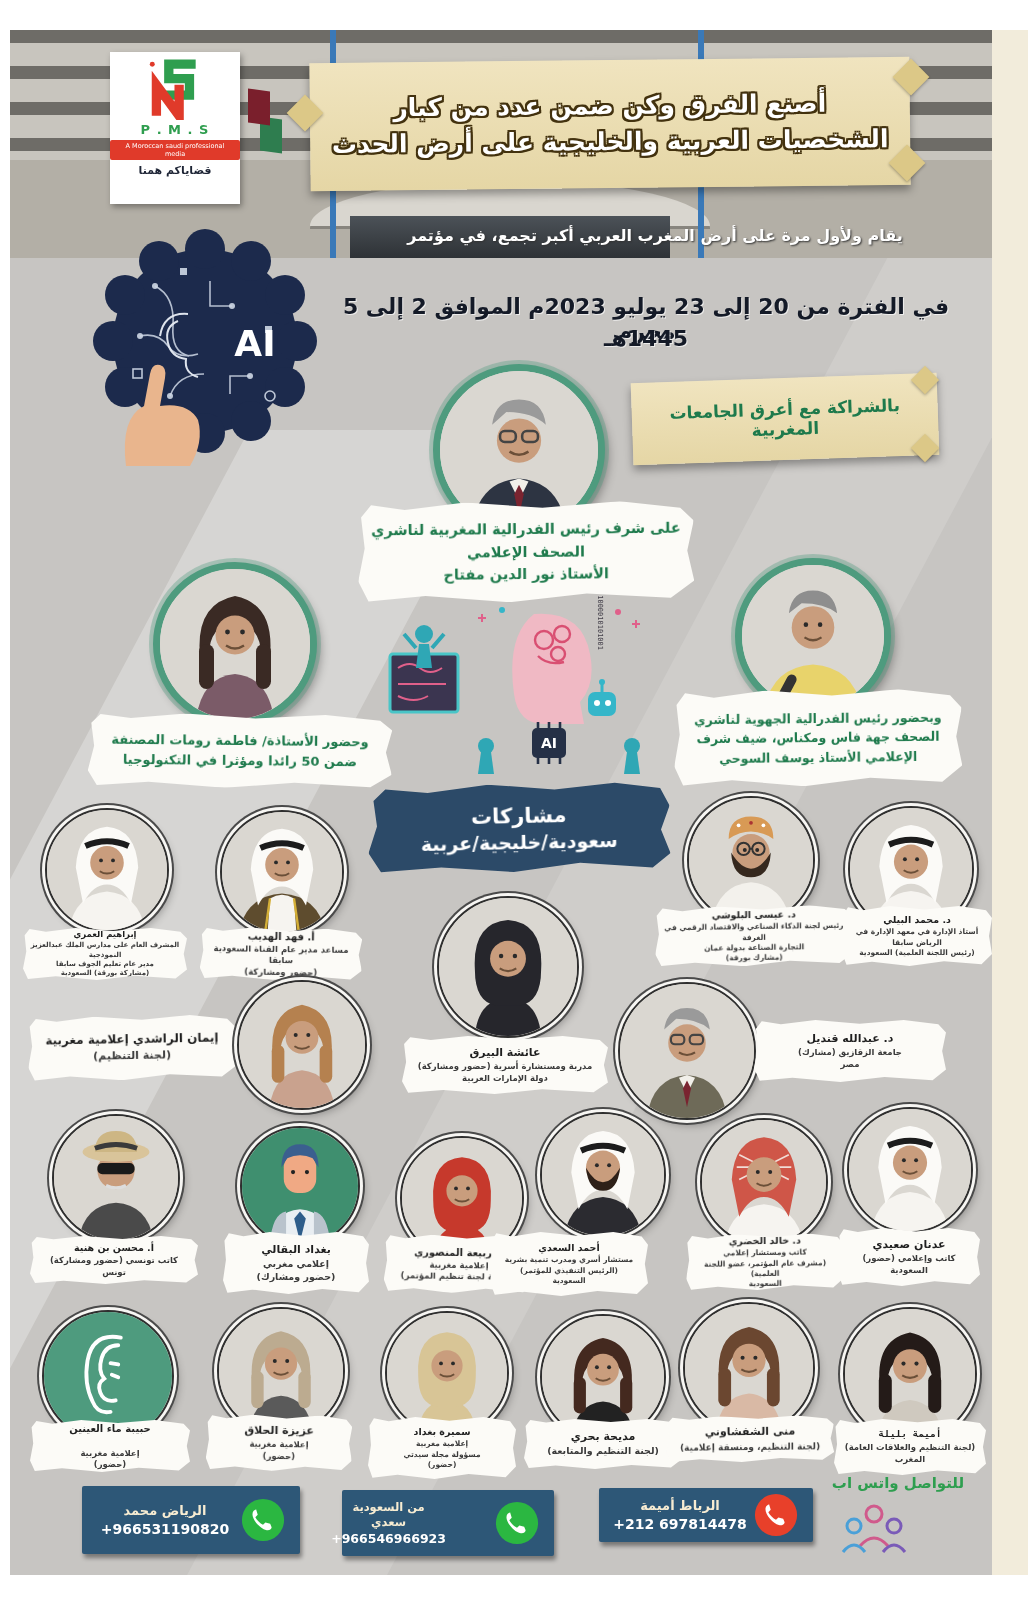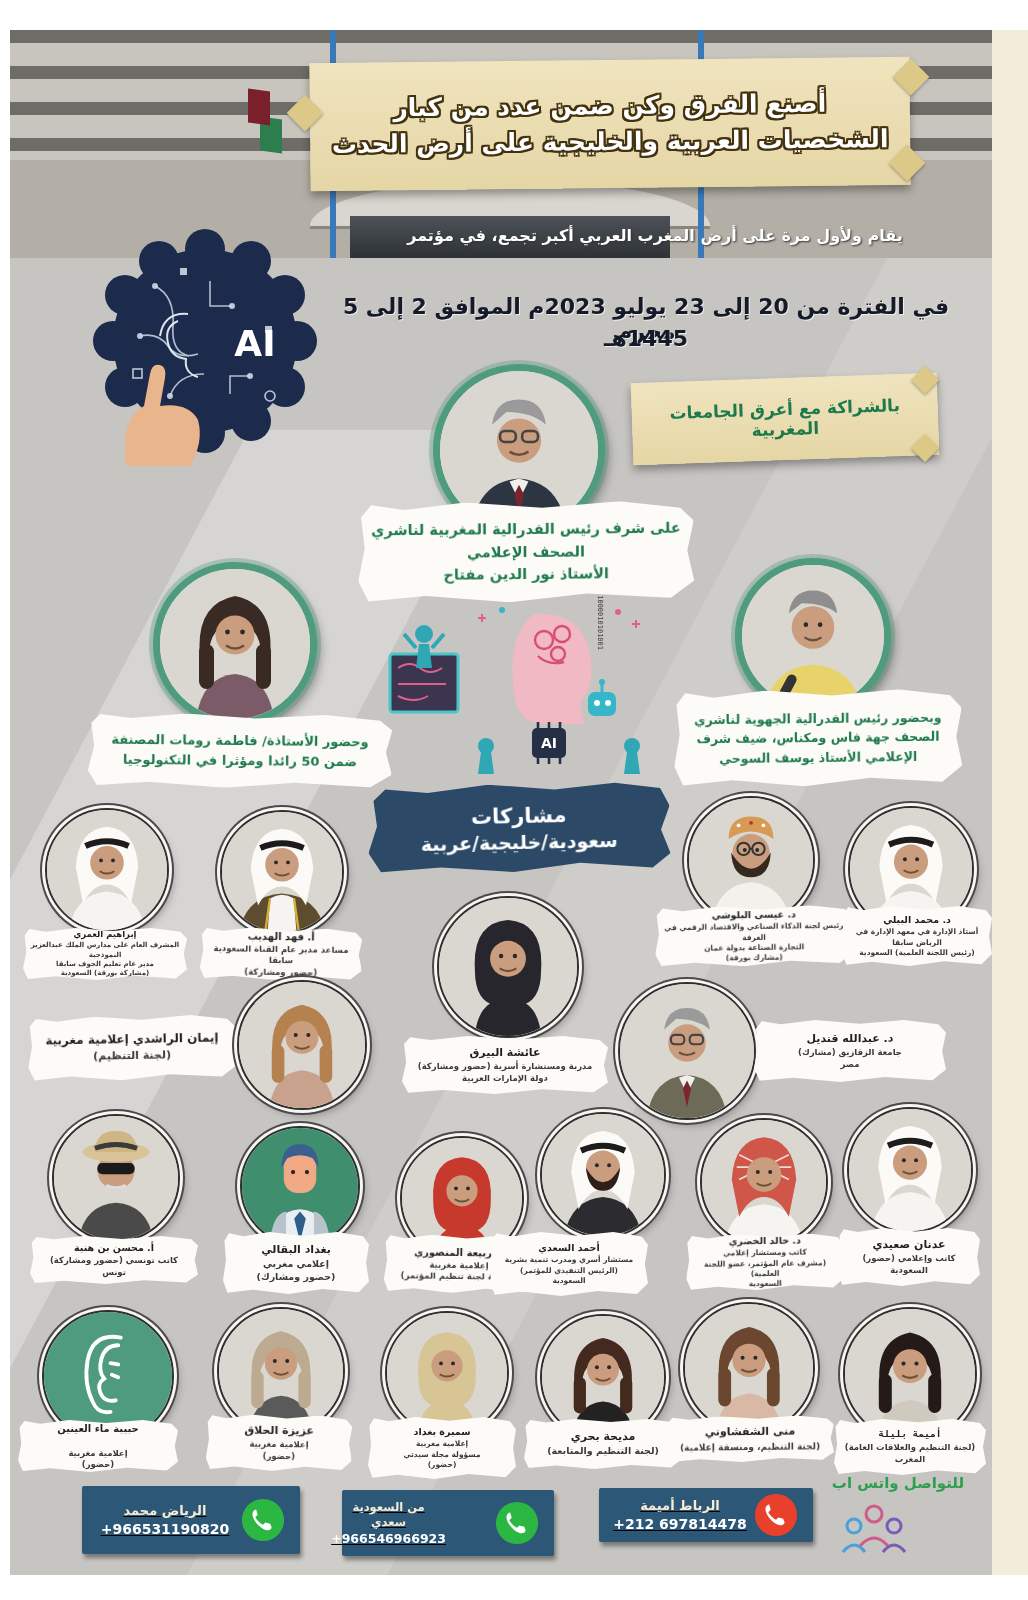--- a/index.html
+++ b/index.html
@@ -41,21 +41,21 @@
   
   .torn{background:#fcfbf7;display:flex;flex-direction:column;align-items:center;justify-content:center;text-align:center;padding:5px 7px;box-sizing:border-box;filter:drop-shadow(2px 3px 2px rgba(0,0,0,.35));
     clip-path:polygon(1% 14%,4% 2%,14% 7%,32% 0,55% 6%,78% 0,96% 7%,100% 20%,98% 50%,100% 80%,93% 97%,68% 92%,45% 100%,20% 93%,3% 98%,0 78%,2% 45%);}
   .pname{font-weight:bold;font-size:11px;color:#1f1f1f;line-height:1.3;white-space:pre-line;}
   .prole{font-weight:bold;font-size:8.5px;color:#3a3a3a;line-height:1.35;white-space:pre-line;margin-top:1px;}
   .green-cap{color:#1e7a4c;font-weight:900;white-space:pre-line;line-height:1.55;}
   
   .navyb{background:#2c4a68;color:#fff;display:flex;flex-direction:column;align-items:center;justify-content:center;text-align:center;filter:drop-shadow(3px 4px 3px rgba(0,0,0,.4));
     clip-path:polygon(2% 16%,6% 3%,20% 8%,40% 0,62% 7%,82% 1%,97% 8%,100% 28%,97% 55%,100% 82%,94% 98%,70% 91%,48% 100%,24% 93%,4% 97%,0 75%,3% 45%);}
   
-  .cbox{background:#2d5777;display:flex;flex-direction:row;align-items:center;justify-content:space-between;padding:6px 8px;box-sizing:border-box;box-shadow:2px 4px 4px rgba(0,0,0,.4);border-radius:2px;text-decoration:underline;}
+  .cbox{background:#2d5777;display:flex;flex-direction:row;align-items:center;justify-content:space-between;padding:6px 8px;box-sizing:border-box;box-shadow:2px 4px 4px rgba(0,0,0,.4);border-radius:2px;}
   .cbox .txt{flex:1;text-align:center;}
   .clabel{color:#f7ecd2;font-weight:bold;font-size:13px;white-space:pre-line;line-height:1.3;}
   .cphone{color:#ffffff;font-weight:bold;font-size:14px;direction:ltr;margin-top:2px;}
   .wa-circ{width:46px;height:46px;flex:0 0 46px;margin-right:6px;}
   #contact-heading{color:#2e9e4f;font-weight:900;font-size:15px;text-align:center;}
 </style>
 </head>
 <body>
 
 <div id="stage">
@@ -68,20 +68,30 @@
     <div id="hdr">
       <div class="floors"></div>
       <div class="lower"></div>
       <div class="canopy"></div>
       <div class="doors"></div>
       <div class="pole" style="left:320px;"></div>
       <div class="pole" style="left:688px;"></div>
       <div class="flag" style="left:250px;top:88px;background:#2e7d4f;"></div>
       <div class="flag" style="left:238px;top:60px;background:#7a1f2c;"></div>
 
+      <div id="logo-card">
+        <svg width="66" height="62" viewBox="0 0 60 60">
+          <path d="M50 6 H24 V20 H44 V36 H16" stroke="#2f9e4f" stroke-width="9" fill="none"></path>
+          <path d="M12 56 V26 L34 56 V26" stroke="#e03a2a" stroke-width="9" fill="none"></path>
+          <circle cx="8" cy="6" r="2.4" fill="#e03a2a"></circle>
+        </svg>
+        <div class="pms">P . M . S</div>
+        <div class="ribbon">A Moroccan saudi professional media</div>
+        <div class="tagline">قضاياكم همنا</div>
+      </div>
 
       <div class="abs parch" id="headline">
         <div class="outline-txt">أصنع الفرق وكن ضمن عدد من كبار الشخصيات العربية والخليجية على أرض الحدث</div>
       </div>
       <div class="fold" style="left:282px;top:70px;"></div>
       <div class="fold" style="left:888px;top:34px;"></div>
       <div class="fold" style="left:884px;top:120px;"></div>
     </div>
 
     <div class="abs" id="subline">يقام ولأول مرة على أرض المغرب العربي أكبر تجمع، في مؤتمر</div>
@@ -521,21 +531,21 @@
           <svg viewBox="0 0 100 100" xmlns="http://www.w3.org/2000/svg">
             <rect width="100" height="100" fill="#4e9b7e"></rect>
             <g fill="none" stroke="#ffffff" stroke-width="3" stroke-linecap="round">
               <path d="M60 20 Q38 16 34 38 Q31 56 38 70 Q42 80 52 78"></path>
               <path d="M58 26 Q48 26 45 36 Q42 46 47 52 Q41 56 44 63 Q47 71 56 69"></path>
               <path d="M52 40 l6 1 M53 49 l5 2"></path>
             </g>
           </svg>
         </div>
       </div>
-    <div class="abs torn" style="left:8px;top:1390px;width:160px;height:52px;gap:12px;">
+    <div class="abs torn" style="left:20px;top:1390px;width:160px;height:52px;gap:12px;">
       <div class="pname" style="font-size:10px;">حبيبة ماء العينين</div>
       <div class="prole">إعلامية مغربية
 (حضور)</div>
     </div>
 
     <div class="abs circ pcirc" style="left:207px;top:1277px;width:124px;height:124px;">
         <div style="width:100%;height:100%;">
           <svg viewBox="0 0 100 100" xmlns="http://www.w3.org/2000/svg">
             <rect width="100" height="100" fill="#dad7d1"></rect>
             <path d="M24 100 Q28 72 50 70 Q72 72 76 100 Z" fill="#5a5a5a"></path>

